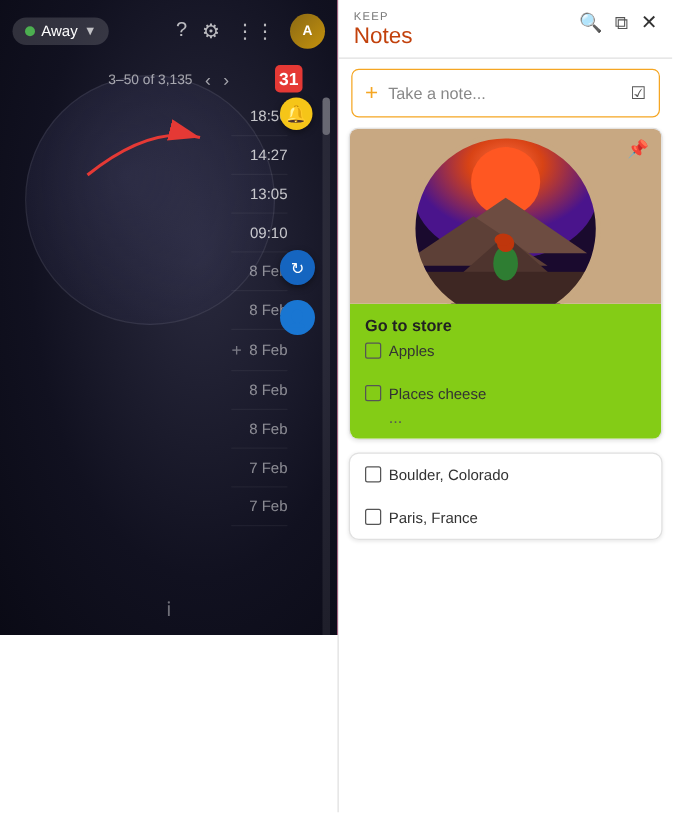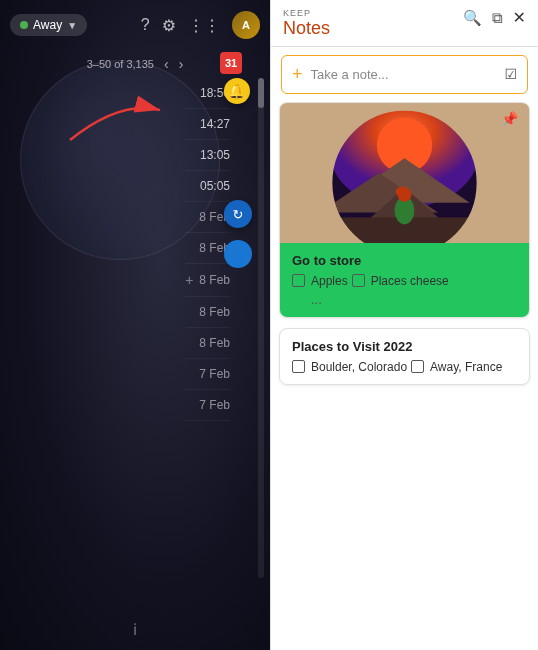--- a/index.html
+++ b/index.html
@@ -8,21 +8,21 @@
       height: 650px;
       overflow: hidden;
       font-family: 'Segoe UI', Arial, sans-serif;
       display: flex;
       position: relative;
     }
 
     
     .left-panel {
       width: 270px;
-      height: 650px;
+      height: 508px;
       background: #be185d;
       position: relative;
       overflow: hidden;
       flex-shrink: 0;
     }
 
     .left-bg {
       position: absolute;
       inset: 0;
       background: radial-gradient(ellipse at 60% 40%, #2a2a3e 0%, #111120 60%, #0a0a15 100%);
@@ -356,34 +356,34 @@
     .pin-icon {
       position: absolute;
       top: 8px;
       right: 10px;
       color: #555;
       font-size: 14px;
     }
 
     .note-card-body {
       padding: 10px 12px;
-      background: #22c55e;
+      background: #84cc16;
     }
 
     .note-title {
       font-size: 13px;
       font-weight: 600;
       color: #222;
       margin-bottom: 6px;
     }
 
     .note-checklist {
       display: flex;
-      flex-direction: row;
-      gap: 4px;
+      flex-direction: column;
+      gap: 20px;
     }
 
     .check-item {
       display: flex;
       align-items: center;
       gap: 6px;
       font-size: 12px;
       color: #333;
     }
 
@@ -435,21 +435,21 @@
     </div>
   </div>
 
   <div class="pagination-bar">
     <span class="pagination-text">3–50 of 3,135</span>
     <span class="pagination-arrow">‹</span>
     <span class="pagination-arrow">›</span>
   </div>
 
   <div style="position:absolute;top:52px;right:28px;z-index:15;">
-    <div style="background:#e53935;border-radius:4px;width:22px;height:22px;display:flex;align-items:center;justify-content:center;color:white;font-size:11px;font-weight:bold;">31</div>
+    <div style="background:#e53935;border-radius:4px;width:22px;height:22px;display:flex;align-items:center;justify-content:center;color:white;font-size:14px;font-weight:bold;">31</div>
   </div>
 
   <div class="left-scrollbar">
     <div class="left-scrollbar-thumb"></div>
   </div>
 
   <div class="yellow-badge">
     <span style="font-size:14px;">🔔</span>
   </div>
 
@@ -469,21 +469,21 @@
   </div>
 
   <div class="person-badge">
     <span style="font-size:13px;">👤</span>
   </div>
 
   <div class="time-list">
     <div class="time-item">18:50</div>
     <div class="time-item">14:27</div>
     <div class="time-item">13:05</div>
-    <div class="time-item">05:05</div>
+    <div class="time-item">09:10</div>
     <div class="time-item date">8 Feb</div>
     <div class="time-item date">8 Feb</div>
     <div class="time-item date" style="display:flex;align-items:center;justify-content:flex-end;gap:6px;"><span style="color:rgba(255,255,255,0.4);font-size:14px;">+</span> 8 Feb</div>
     <div class="time-item date">8 Feb</div>
     <div class="time-item date">8 Feb</div>
     <div class="time-item date">7 Feb</div>
     <div class="time-item date">7 Feb</div>
   </div>
 
   <div class="info-icon">ℹ</div>
@@ -566,27 +566,26 @@
           <div class="check-item">
             <div class="check-box"></div>
             <span>Places cheese</span>
           </div>
         </div>
         <div class="note-ellipsis">...</div>
       </div>
     </div>
 
     <div class="note-card-2">
-      <div class="note-title">Places to Visit 2022</div>
       <div class="note-checklist">
         <div class="check-item">
           <div class="check-box"></div>
           <span>Boulder, Colorado</span>
         </div>
         <div class="check-item">
           <div class="check-box"></div>
-          <span>Away, France</span>
+          <span>Paris, France</span>
         </div>
       </div>
     </div>
 
   </div>
 </div>
 
 </body></html>

